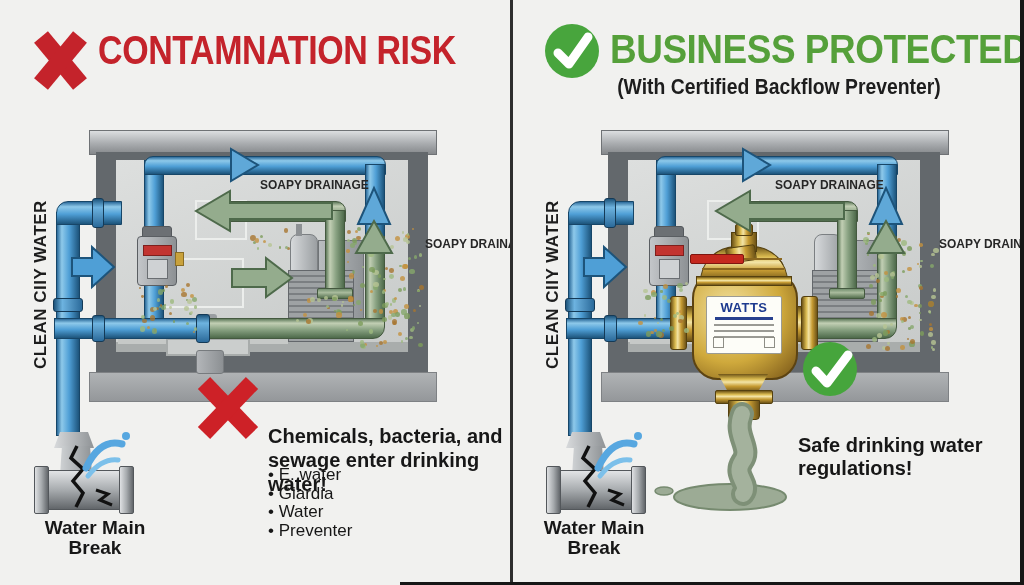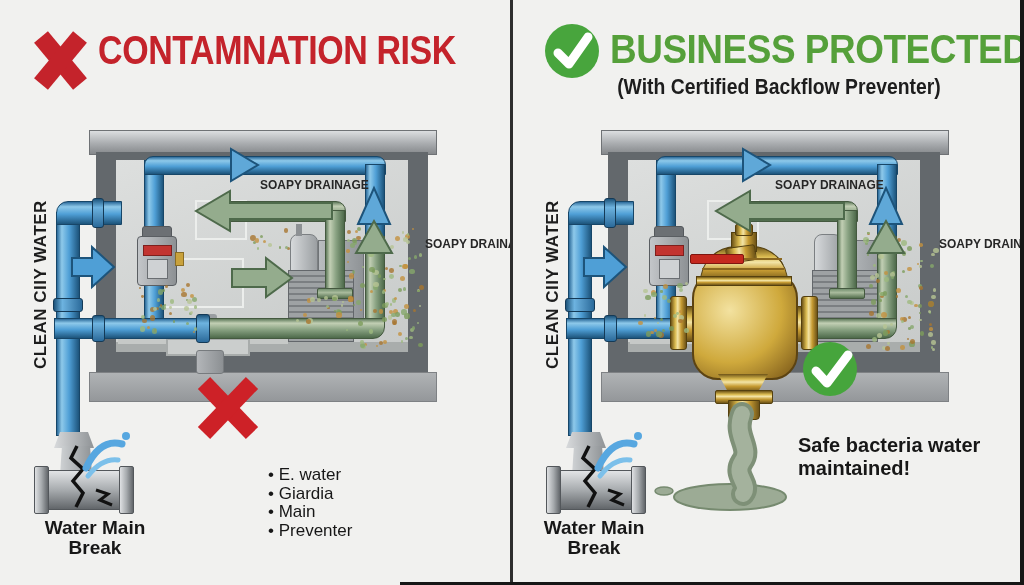--- a/index.html
+++ b/index.html
@@ -353,24 +353,28 @@
       </g>
     </svg>
 
     <div class="abs v-label">CLEAN CIIY WATER</div>
     <div class="abs soapy" style="left:260px;top:177px;">SOAPY DRAINAGE</div>
     <div class="abs soapy" style="left:425px;top:236px;">SOAPY DRAINAGE</div>
     <div class="abs wm-label">
       <span>Water Main</span><br>
       <span>Break</span>
     </div>
+    <div class="abs warn-head">
+      <span>Chemicals, bacteria, and</span><br>
+      <span>sewage enter drinking water!</span>
+    </div>
     <ul class="blist">
       <li><span>E. water</span></li>
       <li><span>Giardia</span></li>
-      <li><span>Main</span></li>
+      <li><span>Water</span></li>
       <li><span>Preventer</span></li>
     </ul>
   </div>
 
   <div class="panel panel-right">
     <div class="title-green">BUSINESS PROTECTED</div>
     <div class="subtitle">(With Certified Backflow Preventer)</div>
 
     <div class="abs roof"></div>
     <div class="abs walls"></div>
@@ -414,20 +418,29 @@
     <div class="abs valve-part" style="left:192px;top:258px;width:78px;height:2px;background:#8a671f;z-index:31;"></div>
     <div class="abs valve-part" style="left:190px;top:268px;width:82px;height:2px;background:#8a671f;z-index:31;"></div>
     <div class="abs brass-h valve-part" style="left:184px;top:276px;width:94px;height:8px;"></div>
     <div class="abs brass valve-part" style="left:219px;top:232px;width:24px;height:18px;"></div>
     <div class="abs brass valve-part" style="left:223px;top:224px;width:16px;height:10px;border-radius:2px;"></div>
     <div class="abs brass valve-part" style="left:214px;top:246px;width:28px;height:14px;border-radius:3px;transform:rotate(-8deg);"></div>
     <div class="abs valve-part" style="left:178px;top:254px;width:52px;height:8px;background:#c5281f;border:1px solid #7e150f;border-radius:2px;z-index:31;"></div>
     <div class="abs brass-h valve-part" style="left:206px;top:374px;width:50px;height:18px;border:none;clip-path:polygon(0 0,100% 0,80% 100%,20% 100%);"></div>
     <div class="abs brass-h valve-part" style="left:203px;top:390px;width:56px;height:12px;border-radius:2px;"></div>
     <div class="abs brass valve-part" style="left:216px;top:400px;width:30px;height:18px;border-radius:0 0 4px 4px;"></div>
+    <div class="abs valve-label">
+      <div class="valve-brand">WATTS</div>
+      <div class="lbl-band"></div>
+      <div class="lbl-line"></div>
+      <div class="lbl-line"></div>
+      <div class="lbl-line"></div>
+      <div class="lbl-sq" style="left:6px;"></div>
+      <div class="lbl-sq" style="right:6px;"></div>
+    </div>
 
     <div class="abs reducer"></div>
     <div class="abs tee-col"></div>
     <div class="abs gray-h tee-h"></div>
     <div class="abs gray-v tee-fl" style="left:34px;"></div>
     <div class="abs gray-v tee-fl" style="left:119px;"></div>
 
     <div class="speckles">
         <i style="left:148.0px;top:318.0px;width:3.0px;height:3.0px;background:#7d9c5b"></i>
         <i style="left:142.4px;top:329.4px;width:2.2px;height:2.2px;background:#c3913f"></i>
@@ -583,19 +596,19 @@
       </g>
     </svg>
 
     <div class="abs v-label">CLEAN CIIY WATER</div>
     <div class="abs soapy" style="left:263px;top:177px;">SOAPY DRAINAGE</div>
     <div class="abs soapy" style="left:427px;top:236px;">SOAPY DRAINAGE</div>
     <div class="abs wm-label">
       <span>Water Main</span><br>
       <span>Break</span>
     </div>
-    <div class="abs benefit-head">Safe bacteria water maintained!</div>
+    <div class="abs benefit-head">Safe drinking water regulations!</div>
   </div>
 
   <div class="divider"></div>
   <div class="edge-right"></div>
   <div class="edge-bottom"></div>
 </div>
 
 </body></html>

